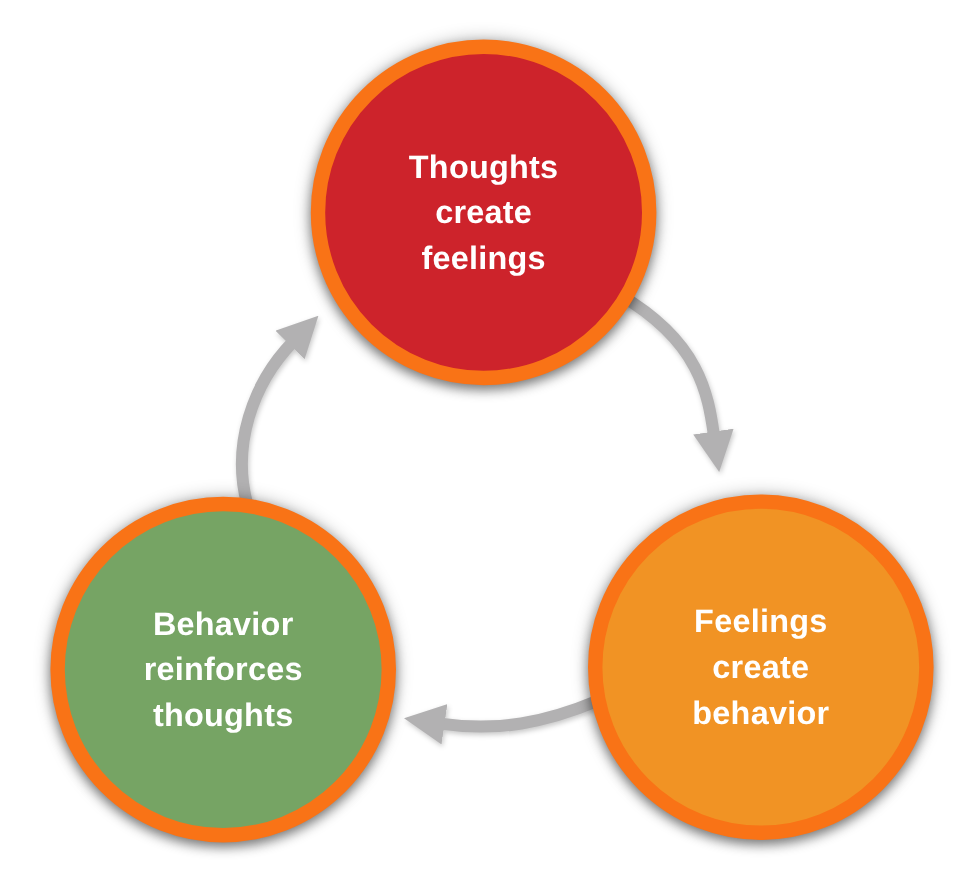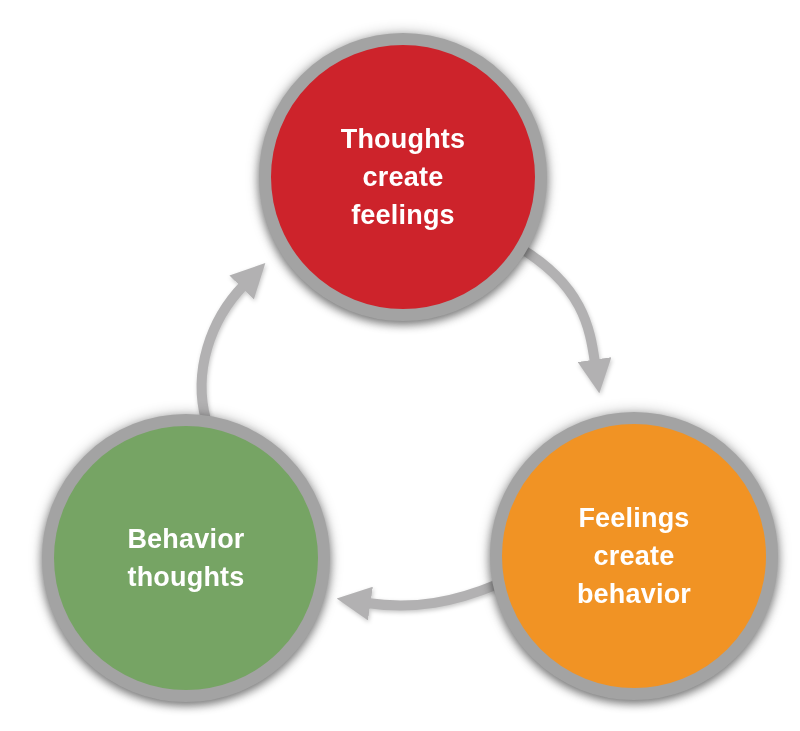--- a/index.html
+++ b/index.html
@@ -20,21 +20,21 @@
     left: 0;
     top: 0;
     z-index: 1;
     filter: drop-shadow(1px 2px 2px rgba(0,0,0,0.22));
   }
   .node {
     position: absolute;
     width: 288px;
     height: 288px;
     box-sizing: border-box;
-    border: 12px solid #a3a3a3;
+    border: 12px solid #f97316;
     border-radius: 50%;
     z-index: 2;
     display: flex;
     align-items: center;
     justify-content: center;
     box-shadow: 0 4px 9px rgba(0,0,0,0.42), 0 0 14px rgba(0,0,0,0.28);
   }
   .node .label {
     color: #ffffff;
     font-size: 27px;
@@ -79,17 +79,18 @@
     <div class="label">
       <span>Feelings</span>
       <span>create</span>
       <span>behavior</span>
     </div>
   </div>
 
   <div class="node node-behavior" style="background-color: rgb(118, 164, 100);">
     <div class="label">
       <span>Behavior</span>
+      <span>reinforces</span>
       <span>thoughts</span>
     </div>
   </div>
 
 </div>
 
 </body></html>

